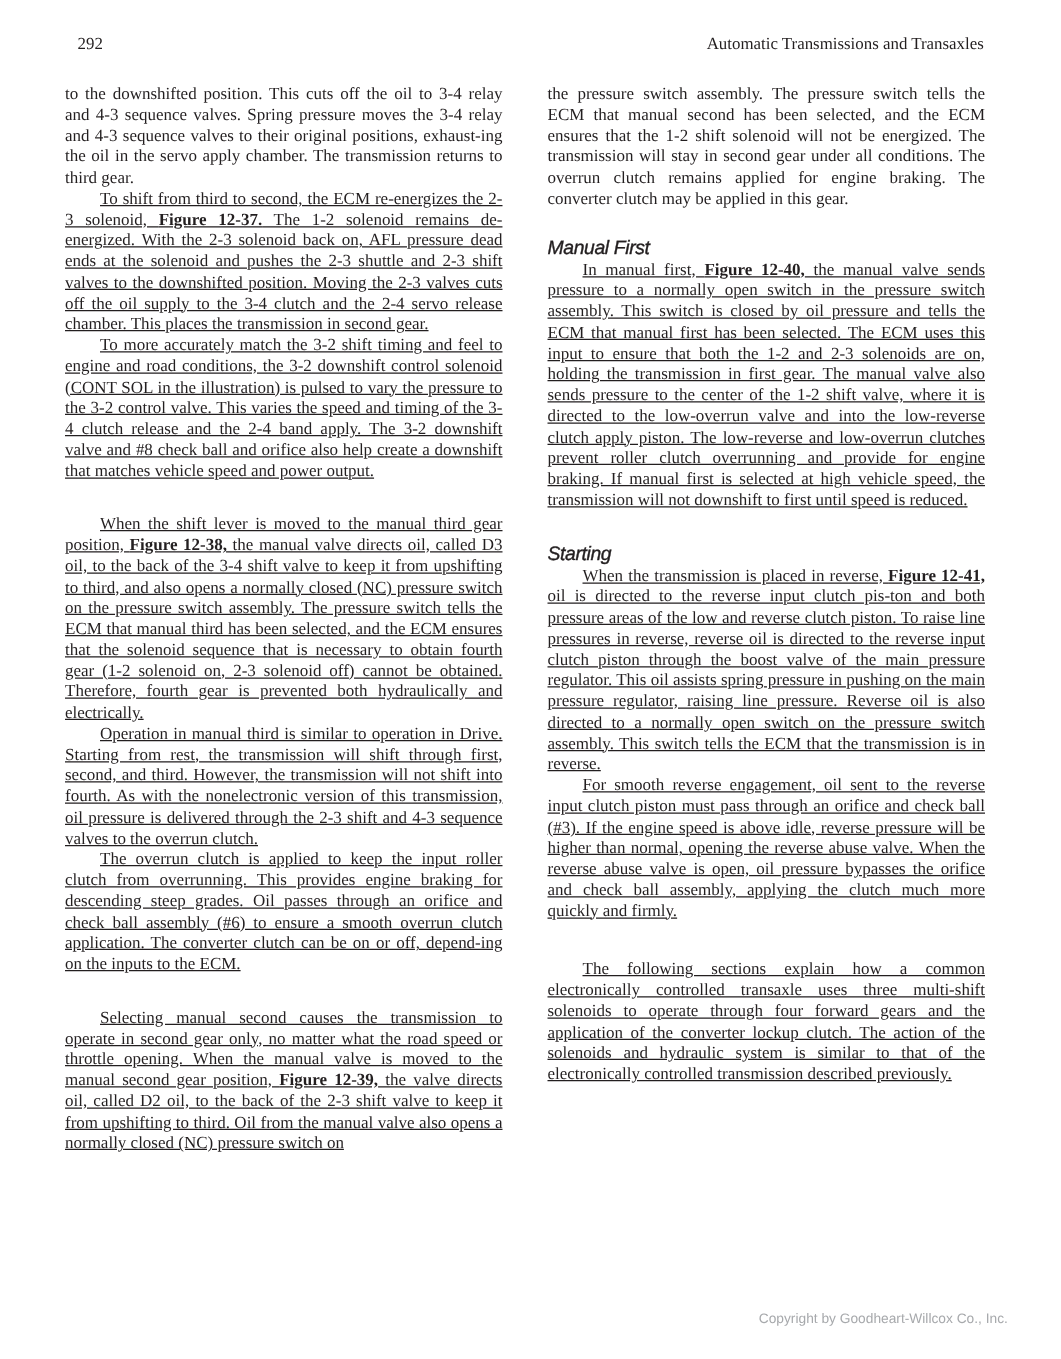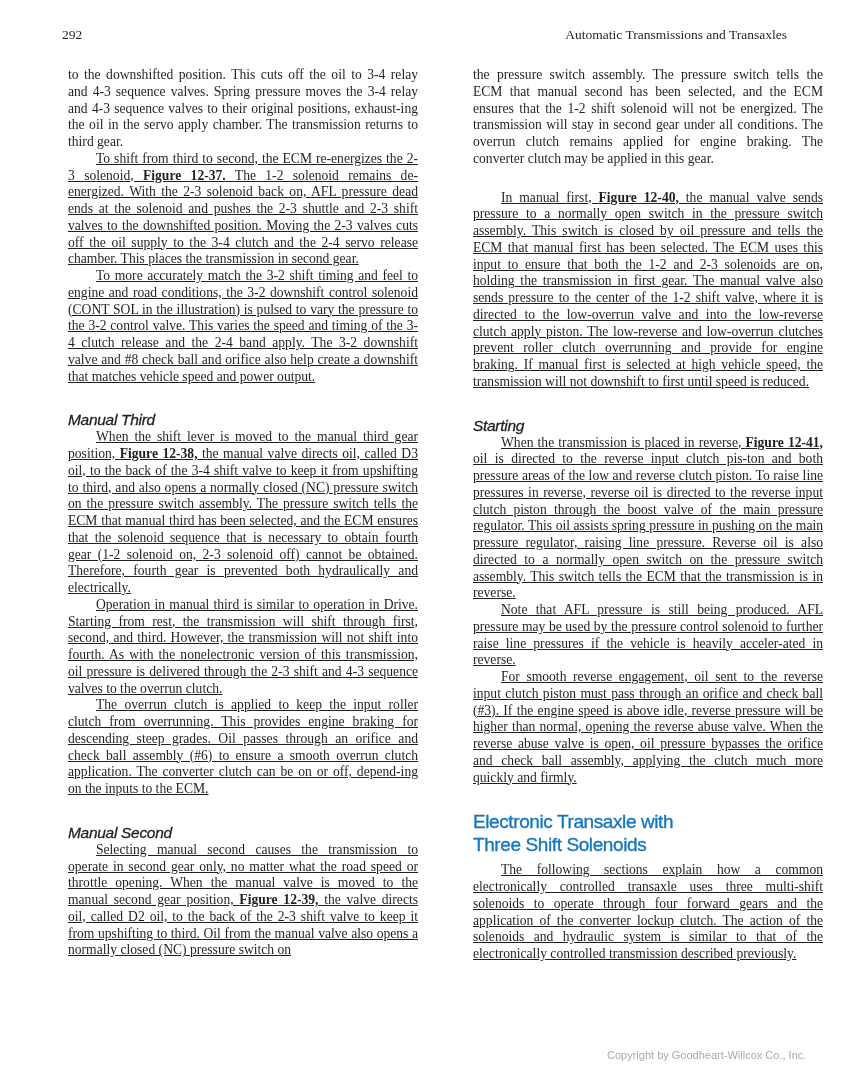--- a/index.html
+++ b/index.html
@@ -8,22 +8,22 @@
       position: absolute; top: 27px; left: 62px; right: 62px; height: 20px;
       font-family: "Liberation Serif", serif; font-size: 13.5px; color: #231f20;
     }
     .running-head .page-num { position: absolute; left: 0; top: 0; }
     .running-head .book-title { position: absolute; right: 0; top: 0; }
     .col {
       position: absolute; top: 67px; width: 350px;
       font-family: "Liberation Serif", serif; font-size: 13.6px; line-height: 16.75px;
       text-align: justify; hyphens: manual;
     }
-    .col-left { left: 68px; }
-    .col-right { left: 438px; margin-left: 35px; }
+    .col-left { left: 52px; }
+    .col-right { left: 438px; }
     .col p { margin: 0; }
     .col p.indent { text-indent: 28px; text-decoration: underline; }
     .col b { font-weight: bold; }
     h3.sub {
       font-family: "Liberation Sans", sans-serif; font-style: italic; font-weight: normal;
       font-size: 15.5px; line-height: 18px; margin: 0; color: #231f20; letter-spacing: -0.3px;
       -webkit-text-stroke: 0.3px #231f20;
     }
     h2.major {
       font-family: "Liberation Sans", sans-serif; font-weight: normal; color: #1477bd;
@@ -42,44 +42,38 @@
   <span class="page-num">292</span>
   <span class="book-title">Automatic Transmissions and Transaxles</span>
 </div>
 
 <div class="col col-left">
   <p>to the downshifted position. This cuts off the oil to 3-4 relay and 4-3 sequence valves. Spring pressure moves the 3-4 relay and 4-3 sequence valves to their original positions, exhaust-ing the oil in the servo apply chamber. The transmission returns to third gear.</p>
   <p class="indent"><span>To shift from third to second, the ECM re-energizes the 2-3 solenoid, </span><b>Figure 12-37.</b><span> The 1-2 solenoid remains de-energized. With the 2-3 solenoid back on, AFL pressure dead ends at the solenoid and pushes the 2-3 shuttle and 2-3 shift valves to the downshifted position. Moving the 2-3 valves cuts off the oil supply to the 3-4 clutch and the 2-4 servo release chamber. This places the transmission in second gear.</span></p>
   <p class="indent">To more accurately match the 3-2 shift timing and feel to engine and road conditions, the 3-2 downshift control solenoid (CONT SOL in the illustration) is pulsed to vary the pressure to the 3-2 control valve. This varies the speed and timing of the 3-4 clutch release and the 2-4 band apply. The 3-2 downshift valve and #8 check ball and orifice also help create a downshift that matches vehicle speed and power output.</p>
 
   <div style="height:26px"></div>
-  <h3 class="sub">Manual Third</h3>
   <p class="indent"><span>When the shift lever is moved to the manual third gear position, </span><b>Figure 12-38,</b><span> the manual valve directs oil, called D3 oil, to the back of the 3-4 shift valve to keep it from upshifting to third, and also opens a normally closed (NC) pressure switch on the pressure switch assembly. The pressure switch tells the ECM that manual third has been selected, and the ECM ensures that the solenoid sequence that is necessary to obtain fourth gear (1-2 solenoid on, 2-3 solenoid off) cannot be obtained. Therefore, fourth gear is prevented both hydraulically and electrically.</span></p>
   <p class="indent">Operation in manual third is similar to operation in Drive. Starting from rest, the transmission will shift through first, second, and third. However, the transmission will not shift into fourth. As with the nonelectronic version of this transmission, oil pressure is delivered through the 2-3 shift and 4-3 sequence valves to the overrun clutch.</p>
   <p class="indent">The overrun clutch is applied to keep the input roller clutch from overrunning. This provides engine braking for descending steep grades. Oil passes through an orifice and check ball assembly (#6) to ensure a smooth overrun clutch application. The converter clutch can be on or off, depend-ing on the inputs to the ECM.</p>
 
   <div style="height:26px"></div>
-  <h3 class="sub">Manual Second</h3>
   <p class="indent"><span>Selecting manual second causes the transmission to operate in second gear only, no matter what the road speed or throttle opening. When the manual valve is moved to the manual second gear position, </span><b>Figure 12-39,</b><span> the valve directs oil, called D2 oil, to the back of the 2-3 shift valve to keep it from upshifting to third. Oil from the manual valve also opens a normally closed (NC) pressure switch on</span></p>
 </div>
 
 <div class="col col-right">
   <p>the pressure switch assembly. The pressure switch tells the ECM that manual second has been selected, and the ECM ensures that the 1-2 shift solenoid will not be energized. The transmission will stay in second gear under all conditions. The overrun clutch remains applied for engine braking. The converter clutch may be applied in this gear.</p>
 
   <div style="height:22px"></div>
+  <h3 class="sub">Manual First</h3>
   <p class="indent"><span>In manual first, </span><b>Figure 12-40,</b><span> the manual valve sends pressure to a normally open switch in the pressure switch assembly. This switch is closed by oil pressure and tells the ECM that manual first has been selected. The ECM uses this input to ensure that both the 1-2 and 2-3 solenoids are on, holding the transmission in first gear. The manual valve also sends pressure to the center of the 1-2 shift valve, where it is directed to the low-overrun valve and into the low-reverse clutch apply piston. The low-reverse and low-overrun clutches prevent roller clutch overrunning and provide for engine braking. If manual first is selected at high vehicle speed, the transmission will not downshift to first until speed is reduced.</span></p>
 
   <div style="height:26px"></div>
   <h3 class="sub">Starting</h3>
   <p class="indent"><span>When the transmission is placed in reverse, </span><b>Figure 12-41,</b><span> oil is directed to the reverse input clutch pis-ton and both pressure areas of the low and reverse clutch piston. To raise line pressures in reverse, reverse oil is directed to the reverse input clutch piston through the boost valve of the main pressure regulator. This oil assists spring pressure in pushing on the main pressure regulator, raising line pressure. Reverse oil is also directed to a normally open switch on the pressure switch assembly. This switch tells the ECM that the transmission is in reverse.</span></p>
-  <p class="indent">Note that AFL pressure is still being produced. AFL pressure may be used by the pressure control solenoid to further raise line pressures if the vehicle is heavily acceler-ated in reverse.</p>
   <p class="indent">For smooth reverse engagement, oil sent to the reverse input clutch piston must pass through an orifice and check ball (#3). If the engine speed is above idle, reverse pressure will be higher than normal, opening the reverse abuse valve. When the reverse abuse valve is open, oil pressure bypasses the orifice and check ball assembly, applying the clutch much more quickly and firmly.</p>
 
   <div style="height:24px"></div>
-  <h2 class="major">
-    <span>Electronic Transaxle with</span><br>
-    <span>Three Shift Solenoids</span>
-  </h2>
   <div style="height:6px"></div>
   <p class="indent">The following sections explain how a common electronically controlled transaxle uses three multi-shift solenoids to operate through four forward gears and the application of the converter lockup clutch. The action of the solenoids and hydraulic system is similar to that of the electronically controlled transmission described previously.</p>
 </div>
 
 <div class="footer">Copyright by Goodheart-Willcox Co., Inc.</div>
 
 </body></html>

